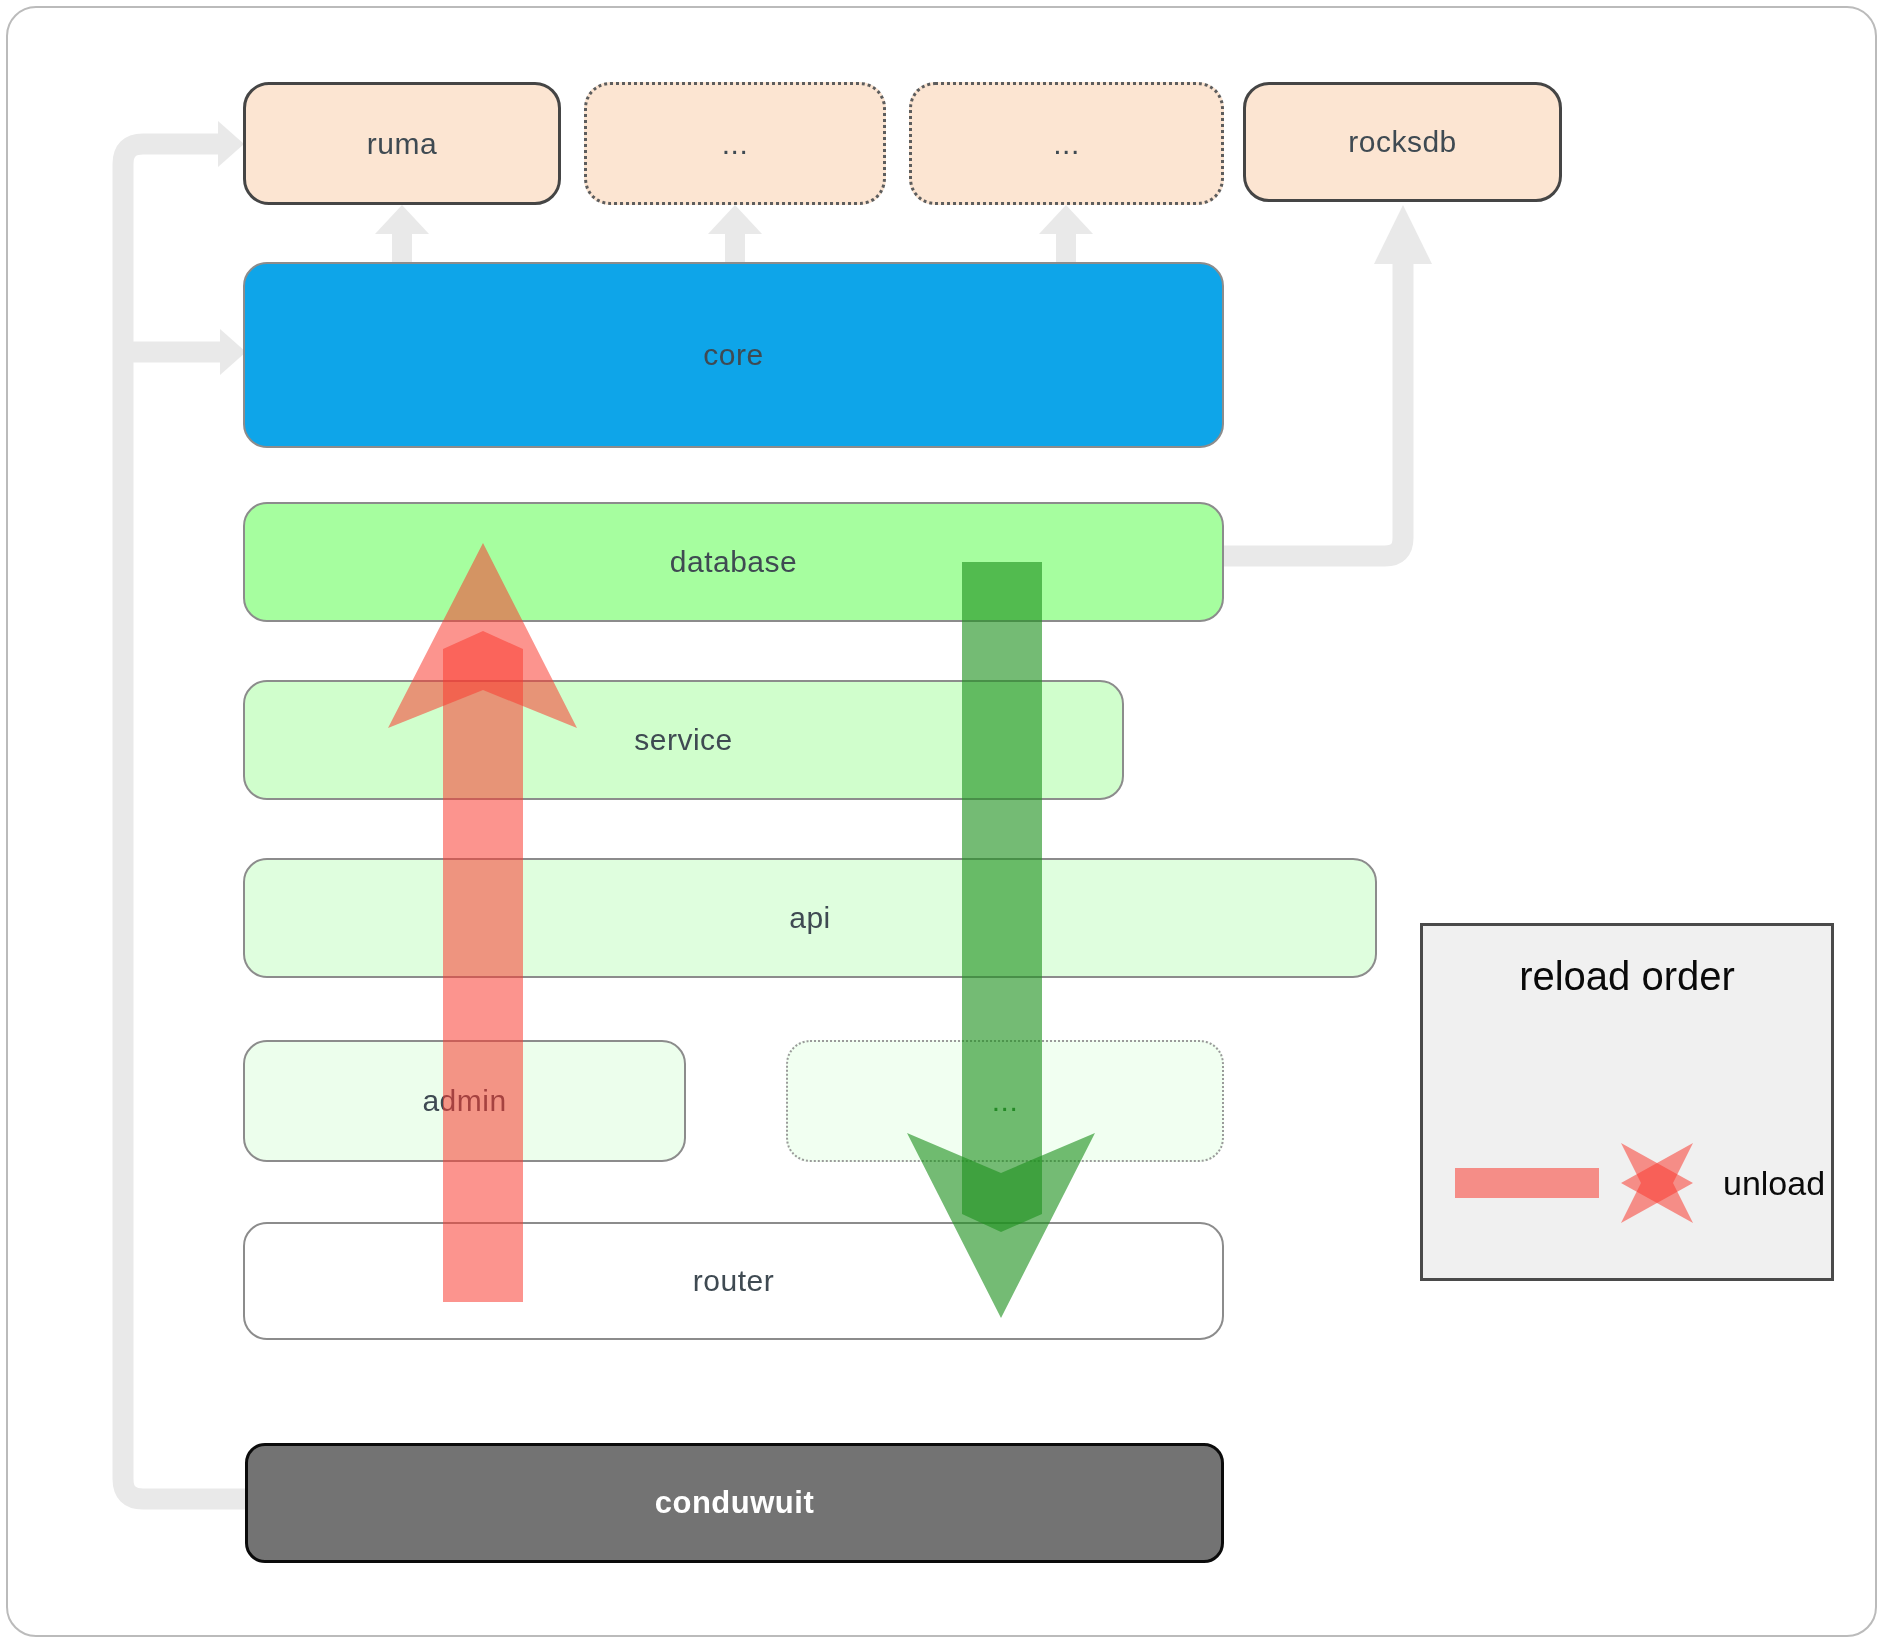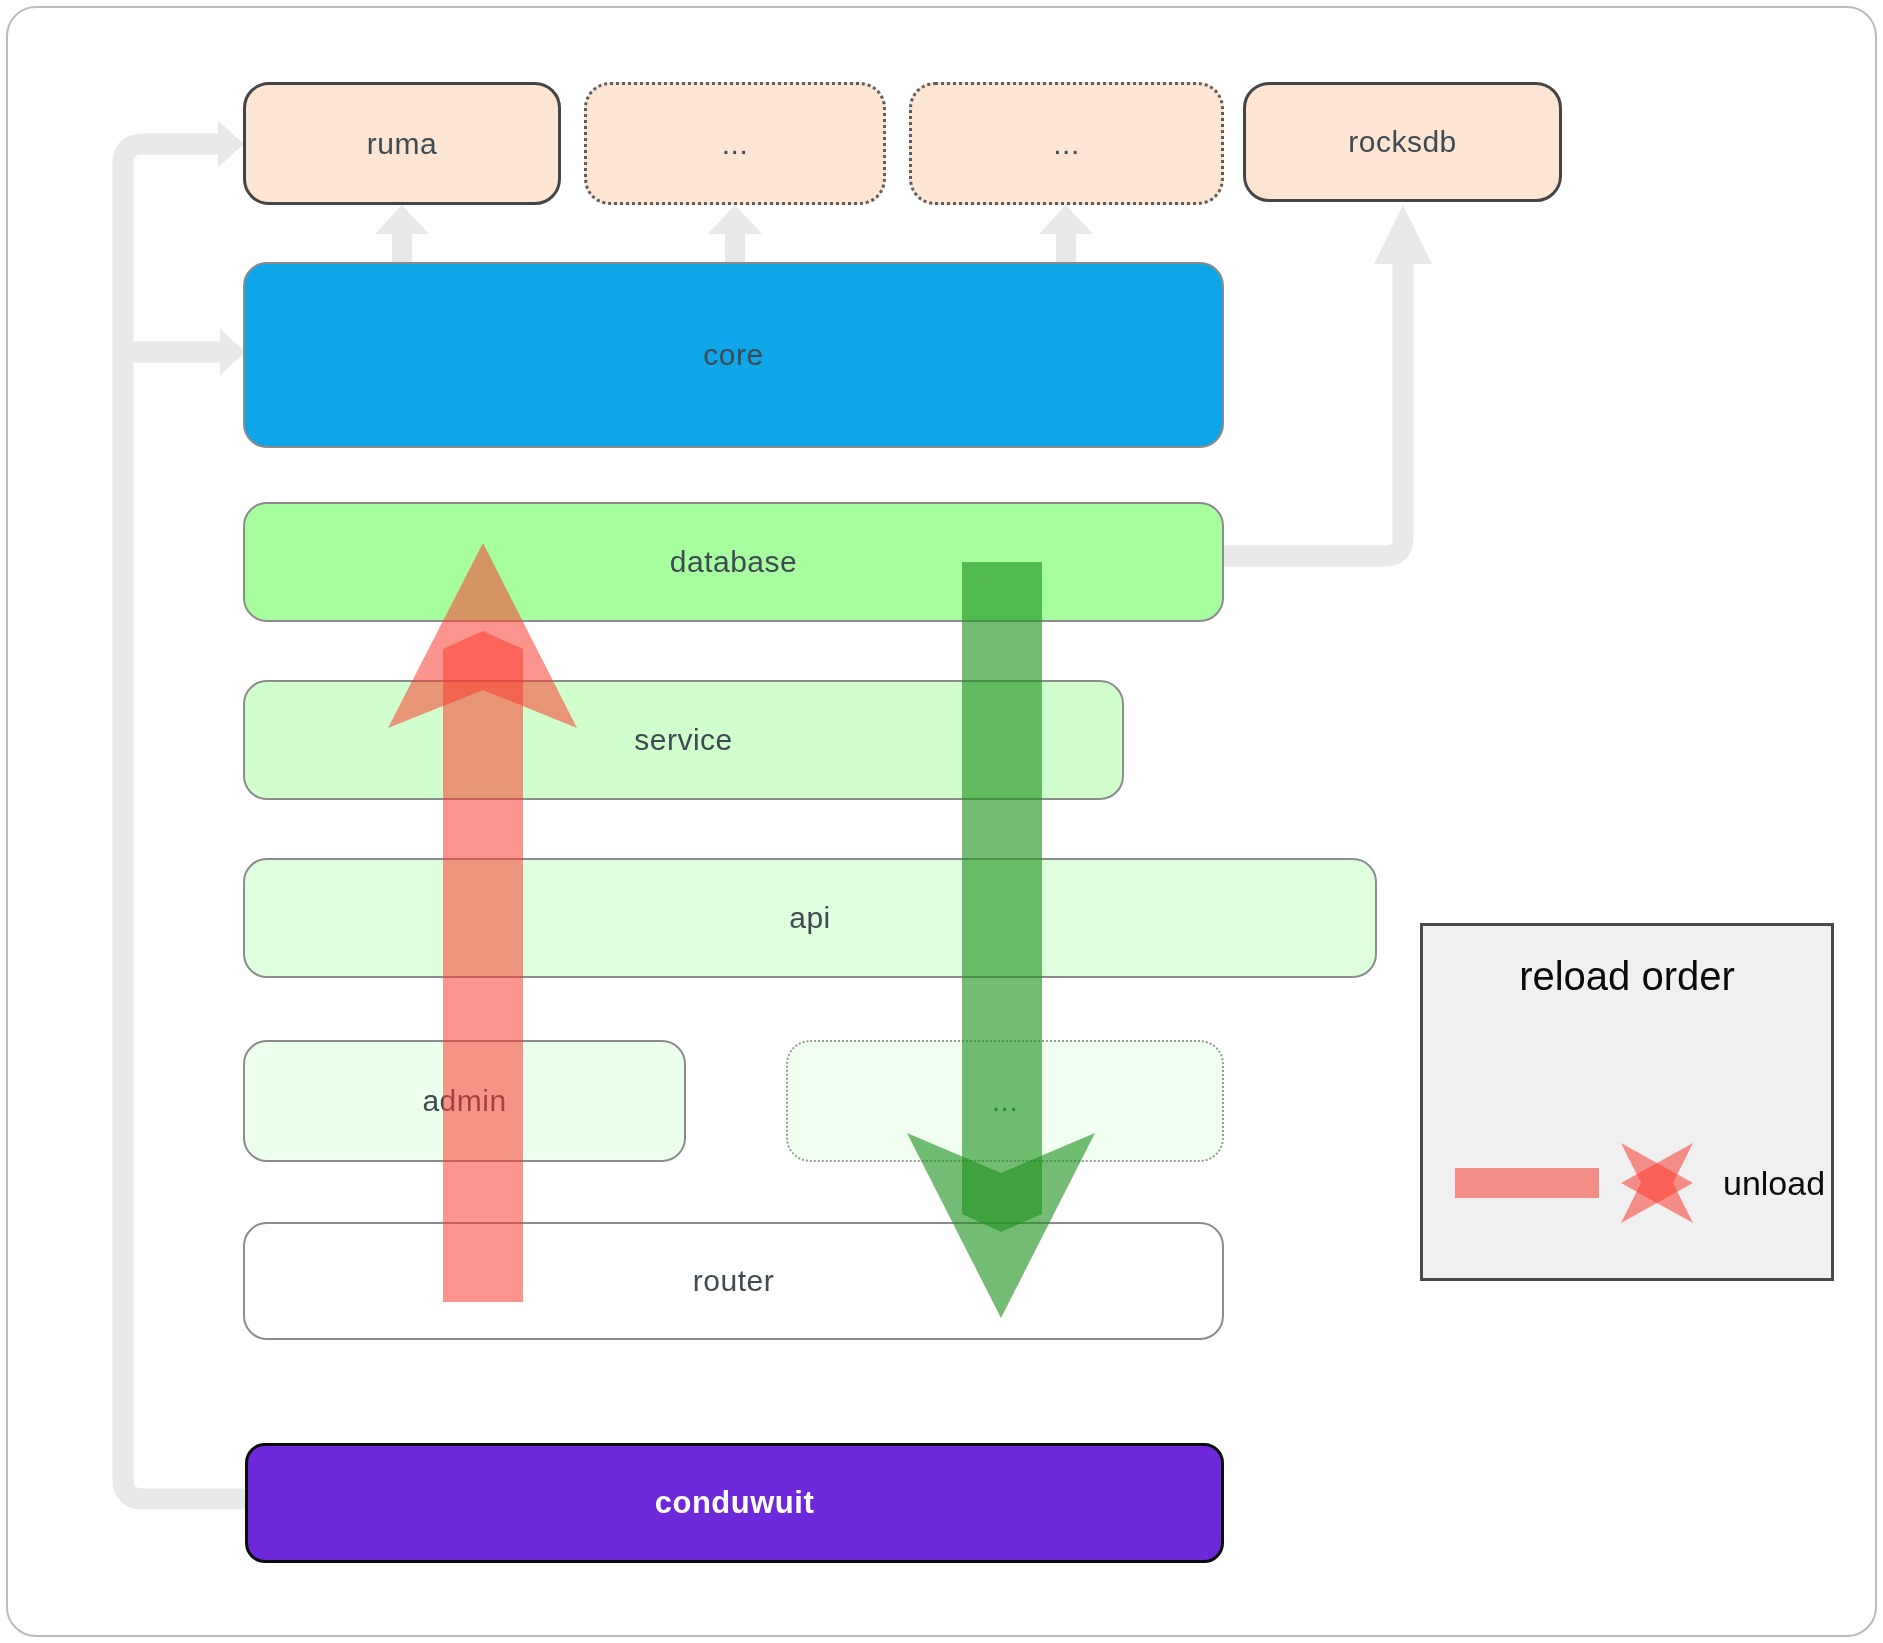--- a/index.html
+++ b/index.html
@@ -28,21 +28,21 @@
   .b-dots2{left:909px;top:82px;width:315px;height:123px;}
   .b-rocksdb{left:1243px;top:82px;width:319px;height:120px;}
   .b-core{left:243px;top:262px;width:981px;height:186px;background:#0ea5e9;}
   .b-database{left:243px;top:502px;width:981px;height:120px;background:#a6fe9f;}
   .b-service{left:243px;top:680px;width:881px;height:120px;background:#d0fecc;}
   .b-api{left:243px;top:858px;width:1134px;height:120px;background:#dffede;}
   .b-admin{left:243px;top:1040px;width:443px;height:122px;background:#ecfeec;}
   .b-dots3{left:786px;top:1040px;width:438px;height:122px;background:#f1fff1;color:#2f7d33;}
   .b-router{left:243px;top:1222px;width:981px;height:118px;background:#ffffff;}
   .b-conduwuit{
-    left:245px;top:1443px;width:979px;height:120px;background:#6d28d9;
+    left:245px;top:1443px;width:979px;height:120px;background:#737373;
     border:3px solid #0b0b0b;border-radius:20px;color:#ffffff;
     font-weight:bold;font-size:31px;
   }
   .legend{
     position:absolute;z-index:4;left:1372px;top:923px;width:414px;height:358px;
     background:#f0f0f0;border:3px solid #4a4a4a;box-sizing:border-box;margin-left:48px;
   }
   .legend-title{
     position:absolute;left:0;top:28px;width:100%;text-align:center;
     font-size:40px;color:#0a0a0a;

